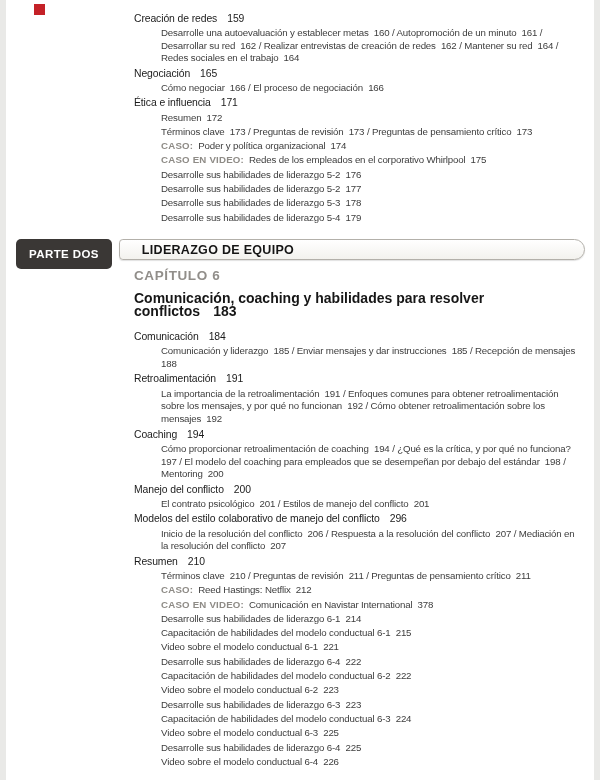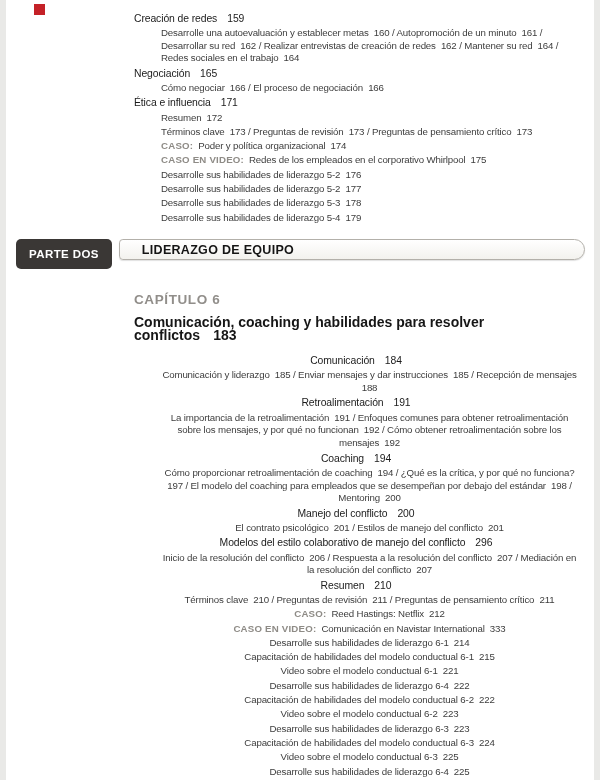--- a/index.html
+++ b/index.html
@@ -4,21 +4,21 @@
 <style>
   html,body { margin:0; padding:0; background:#e9e9e7; }
   .page {
     position:relative; width:588px; height:780px; margin:0 auto;
     background:#ffffff; overflow:hidden;
     font-family:"Liberation Sans", sans-serif; color:#2a2a2a;
   }
   .red-mark { position:absolute; top:4px; left:28px; width:11px; height:11px; background:#c42127; }
 
   .toc { padding:10px 16px 0 128px; }
-  .toc-2 { padding-top:10px;text-align:center; }
+  .toc-2 { padding-top:10px; }
 
   .entry { white-space:pre-wrap; }
   .h1 {
     font-size:10.4px; color:#1b1b1b; margin:2.5px 0 1.5px; letter-spacing:-0.1px;
     line-height:12.8px;
   }
   .h1 .pg { margin-left:10px; }
   .sub {
     font-size:9.7px; color:#3d3d3d; margin:0 0 1.5px 27px;
     line-height:12.8px; letter-spacing:-0.15px;
@@ -32,21 +32,21 @@
   }
   .part-bar {
     flex:1; margin-left:7px; border:1px solid #b3b0aa;
     background:linear-gradient(180deg,#ffffff 0%,#f3f2ee 100%);
     border-radius:4px 11px 11px 4px;
     display:flex; align-items:center; padding-left:22px;
     font-weight:700; font-size:12.5px; color:#151515; letter-spacing:0.3px;
     box-shadow:0 1px 1px rgba(0,0,0,0.12);
   }
 
-  .chapter-label { margin:32px 0 0 128px; color:#918e8a; font-weight:700; font-size:13.5px; letter-spacing:0.6px; }
+  .chapter-label { margin:8px 0 0 128px; color:#918e8a; font-weight:700; font-size:13.5px; letter-spacing:0.6px; }
   .chapter-title {
     margin:9px 16px 0 128px; font-weight:700; font-size:14px; color:#161616;
     white-space:pre-wrap; line-height:13px;
   }
   .chapter-title .pg { margin-left:13px; }
 </style>
 </head>
 <body>
 
 <div class="page">
@@ -85,21 +85,21 @@
     <div class="entry sub">La importancia de la retroalimentación  191 / Enfoques comunes para obtener retroalimentación sobre los mensajes, y por qué no funcionan  192 / Cómo obtener retroalimentación sobre los mensajes  192</div>
     <div class="entry h1"><span>Coaching</span><span class="pg">194</span></div>
     <div class="entry sub">Cómo proporcionar retroalimentación de coaching  194 / ¿Qué es la crítica, y por qué no funciona?  197 / El modelo del coaching para empleados que se desempeñan por debajo del estándar  198 / Mentoring  200</div>
     <div class="entry h1"><span>Manejo del conflicto</span><span class="pg">200</span></div>
     <div class="entry sub">El contrato psicológico  201 / Estilos de manejo del conflicto  201</div>
     <div class="entry h1"><span>Modelos del estilo colaborativo de manejo del conflicto</span><span class="pg">296</span></div>
     <div class="entry sub">Inicio de la resolución del conflicto  206 / Respuesta a la resolución del conflicto  207 / Mediación en la resolución del conflicto  207</div>
     <div class="entry h1"><span>Resumen</span><span class="pg">210</span></div>
     <div class="entry sub">Términos clave  210 / Preguntas de revisión  211 / Preguntas de pensamiento crítico  211</div>
     <div class="entry sub caso"><span class="prefix">CASO:</span><span>Reed Hastings: Netflix  212</span></div>
-    <div class="entry sub caso"><span class="prefix">CASO EN VIDEO:</span><span>Comunicación en Navistar International  333</span></div>
+    <div class="entry sub caso"><span class="prefix">CASO EN VIDEO:</span><span>Comunicación en Navistar International  378</span></div>
     <div class="entry sub">Desarrolle sus habilidades de liderazgo 6-1  214</div>
     <div class="entry sub">Capacitación de habilidades del modelo conductual 6-1  215</div>
     <div class="entry sub">Video sobre el modelo conductual 6-1  221</div>
     <div class="entry sub">Desarrolle sus habilidades de liderazgo 6-4  222</div>
     <div class="entry sub">Capacitación de habilidades del modelo conductual 6-2  222</div>
     <div class="entry sub">Video sobre el modelo conductual 6-2  223</div>
     <div class="entry sub">Desarrolle sus habilidades de liderazgo 6-3  223</div>
     <div class="entry sub">Capacitación de habilidades del modelo conductual 6-3  224</div>
     <div class="entry sub">Video sobre el modelo conductual 6-3  225</div>
     <div class="entry sub">Desarrolle sus habilidades de liderazgo 6-4  225</div>

